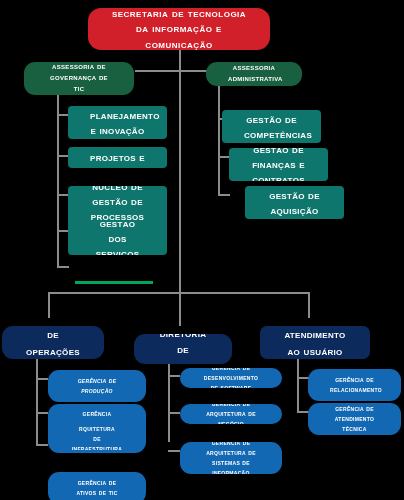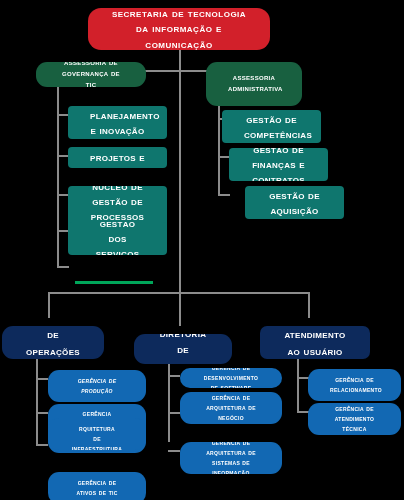--- a/index.html
+++ b/index.html
@@ -135,25 +135,25 @@
   <div class="line" style="left:168px; top:450px; width:12px; height:2px;"></div>
 
   <div class="line" style="left:297px; top:350px; width:2px; height:62px;"></div>
   <div class="line" style="left:297px; top:377px; width:12px; height:2px;"></div>
   <div class="line" style="left:297px; top:411px; width:12px; height:2px;"></div>
 
   <div class="node root" style="left:88px; top:0px; width:182px; height:42px;">
     <span>Secretaria de Tecnologia da Informação e Comunicação</span>
   </div>
 
-  <div class="node assessoria" style="left:36px; top:54px; width:110px; height:25px;">
+  <div class="node assessoria" style="left:24px; top:54px; width:110px; height:33px;">
     <span>Assessoria de Governança de TIC</span>
   </div>
 
-  <div class="node assessoria" style="left:206px; top:54px; width:96px; height:44px;">
+  <div class="node assessoria" style="left:206px; top:54px; width:96px; height:24px;">
     <span>Assessoria Administrativa</span>
   </div>
 
   <div class="node nucleo" style="left:68px; top:98px; width:99px; height:33px;">
     <span>Núcleo de Planejamento e Inovação de TIC</span>
   </div>
 
   <div class="node nucleo" style="left:68px; top:139px; width:99px; height:21px;">
     <span>Núcleo de Gestão de Projetos e Mudanças de TIC</span>
   </div>
@@ -207,21 +207,21 @@
   </div>
 
   <div class="node gerencia" style="left:48px; top:464px; width:98px; height:32px;justify-content:center;">
     <span>Gerência de Ativos de TIC</span>
   </div>
 
   <div class="node gerencia" style="left:180px; top:360px; width:102px; height:20px;">
     <span>Gerência de Desenvolvimento de Software</span>
   </div>
 
-  <div class="node gerencia" style="left:180px; top:384px; width:102px; height:32px;">
+  <div class="node gerencia" style="left:180px; top:396px; width:102px; height:20px;">
     <span>Gerência de Arquitetura de Negócio</span>
   </div>
 
   <div class="node gerencia" style="left:180px; top:434px; width:102px; height:32px;">
     <span>Gerência de Arquitetura de Sistemas de Informação</span>
   </div>
 
   <div class="node gerencia" style="left:308px; top:361px; width:93px; height:32px;">
     <span>Gerência de Relacionamento</span>
   </div>

